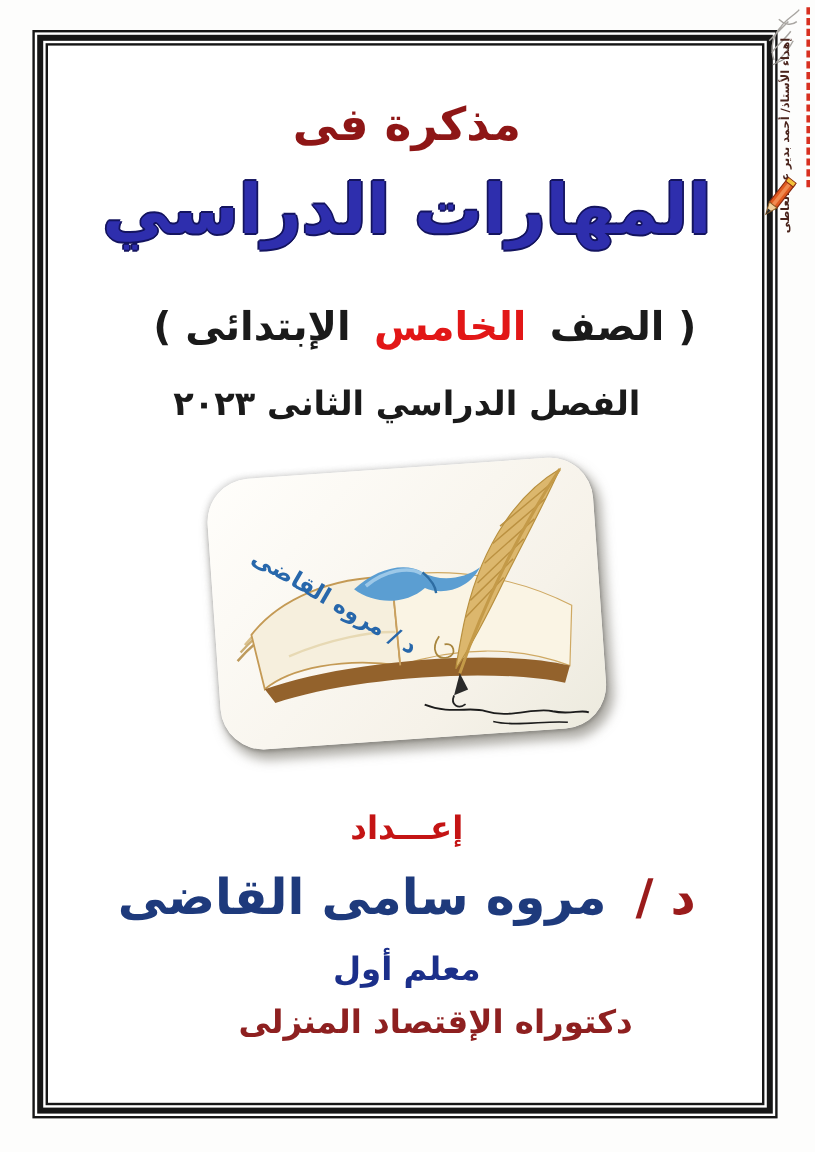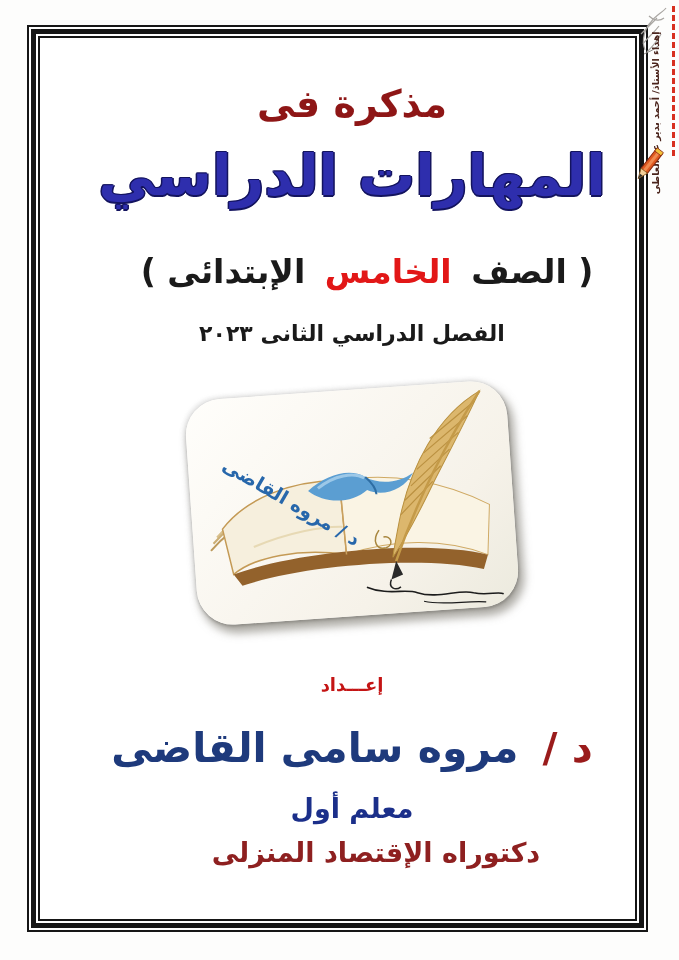--- a/index.html
+++ b/index.html
@@ -16,32 +16,32 @@
   }
   .frame-b{
     width:100%;height:100%;box-sizing:border-box;
     border:5px solid #161616;padding:2px;
   }
   .frame-c{
     width:100%;height:100%;box-sizing:border-box;
     border:2px solid #161616;position:relative;background:#fff;
   }
   
-  .content{position:absolute;left:43px;top:25px;width:618px;height:907px;border-radius:14px;}
+  .content{position:absolute;left:30px;top:25px;width:618px;height:907px;border-radius:14px;}
   .tline{position:absolute;left:0;right:0;text-align:center;direction:rtl;font-weight:bold;line-height:1.15;}
   .intro{top:58px;font-size:38px;color:#8e1616;}
   .title-main{
     top:118px;font-size:57px;color:#2e2ead;letter-spacing:1px;
     text-shadow:1.5px 0 #14145f,-1.5px 0 #14145f,0 1.5px #14145f,0 -1.5px #14145f,1px 1px #14145f,-1px -1px #14145f;
   }
   .grade{top:228px;font-size:33px;color:#1a1a1a;margin-left:30px;}
   .grade .hl{color:#e21717;margin:0 6px;}
   .grade .gp{margin:0 2px;}
-  .term{top:296px;font-size:22px;color:#1a1a1a;text-align:center;}
-  .prepared{top:650px;font-size:18px;color:#c41414;letter-spacing:2px;}
+  .term{top:296px;font-size:28px;color:#1a1a1a;text-align:center;}
+  .prepared{top:650px;font-size:27px;color:#c41414;letter-spacing:2px;}
   .author{top:700px;font-size:41px;text-align:center;}
   .author .pfx{color:#9a1b1b;margin-left:10px;}
   .author .nm{color:#1e3a7c;}
   .rank{top:768px;font-size:27px;color:#1b2f8a;}
   .degree{top:812px;font-size:27px;color:#8e2020;padding-left:48px;}
   
   .card{
     position:absolute;left:148px;top:365px;width:322px;height:226px;
     background:linear-gradient(135deg,#fffefb 0%,#f6f2e9 70%,#eceade 100%);
     border-radius:36px;transform:rotate(-4deg);

